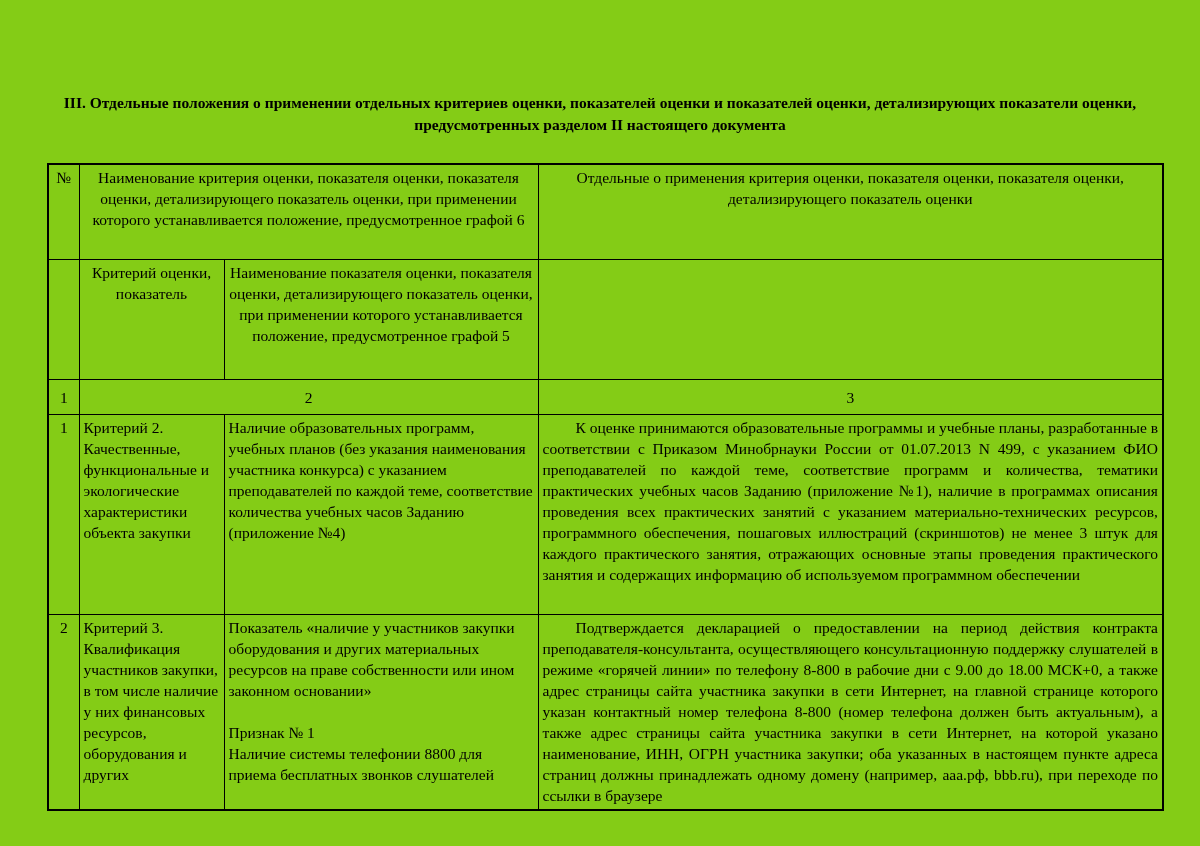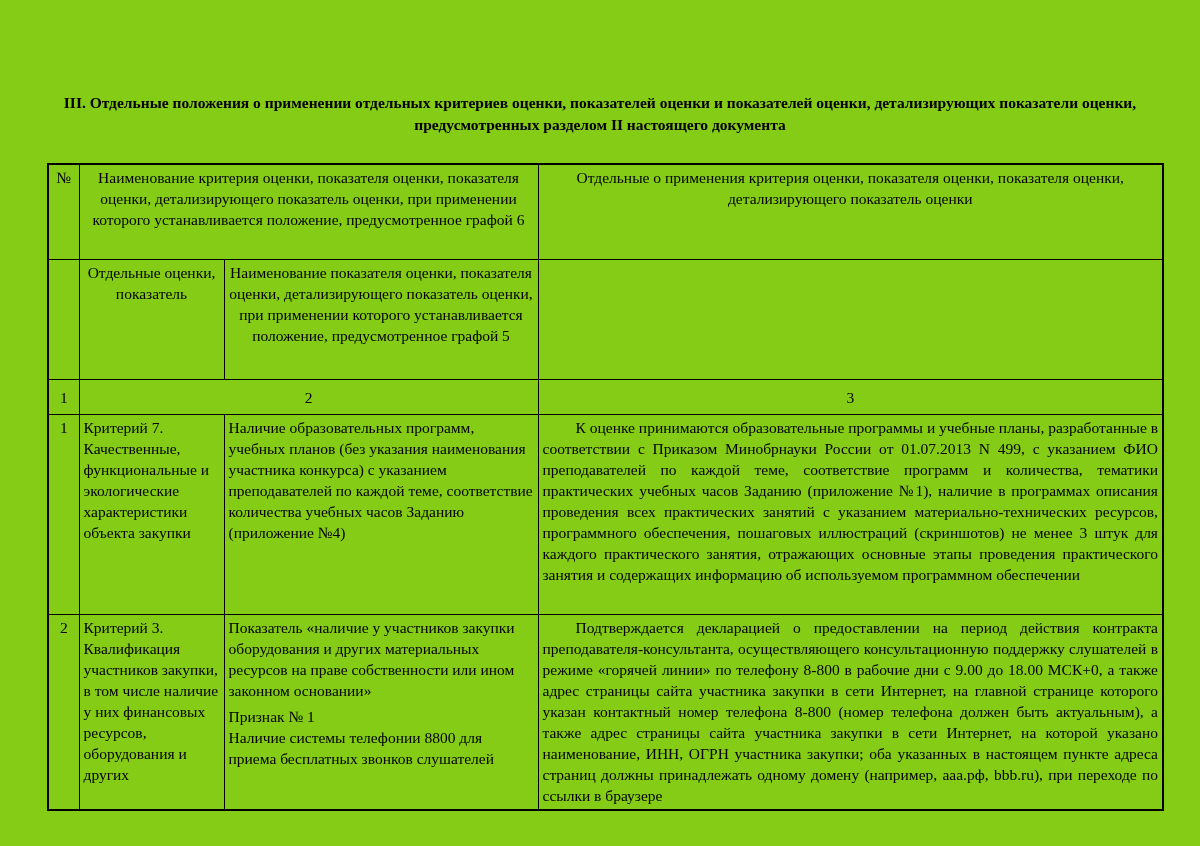--- a/index.html
+++ b/index.html
@@ -47,21 +47,21 @@
   }
   .center { text-align: center; }
   .r-head1 td { height: 90px; }
   .r-head2 td { height: 115px; }
   .r-nums td  { height: 30px; vertical-align: middle; text-align: center; }
   .r-data1 td { height: 195px; }
   .r-data2 td { height: 190px; }
   .num-cell { text-align: center; }
   .just { text-align: justify; }
   .para { text-indent: 33px; }
-  .mt { margin-top: 5px; }
+  .mt { margin-top: 21px; }
 </style>
 </head>
 <body>
 
 <div class="page">
 
   <div class="doc-title">III. Отдельные положения о применении отдельных критериев оценки, показателей оценки и показателей оценки, детализирующих показатели оценки, предусмотренных разделом II настоящего документа</div>
 
   <table class="doc-table">
     <colgroup>
@@ -73,34 +73,34 @@
     <tbody>
 
       <tr class="r-head1">
         <td class="center">№</td>
         <td colspan="2" class="center">Наименование критерия оценки, показателя оценки, показателя оценки, детализирующего показатель оценки, при применении которого устанавливается положение, предусмотренное графой 6</td>
         <td class="center">Отдельные о применения критерия оценки, показателя оценки, показателя оценки, детализирующего показатель оценки</td>
       </tr>
 
       <tr class="r-head2">
         <td></td>
-        <td class="center">Отдельные оценки, показатель</td>
+        <td class="center">Критерий оценки, показатель</td>
         <td class="center">Наименование показателя оценки, показателя оценки, детализирующего показатель оценки, при применении которого устанавливается положение, предусмотренное графой 5</td>
         <td></td>
       </tr>
 
       <tr class="r-nums">
         <td>1</td>
         <td colspan="2">2</td>
         <td>3</td>
       </tr>
 
       <tr class="r-data1">
         <td class="num-cell">1</td>
-        <td>Критерий 7. Качественные, функциональные и экологические характеристики объекта закупки</td>
+        <td>Критерий 2. Качественные, функциональные и экологические характеристики объекта закупки</td>
         <td>Наличие образовательных программ, учебных планов (без указания наименования участника конкурса) с указанием преподавателей по каждой теме, соответствие количества учебных часов Заданию (приложение №4)</td>
         <td class="just">
           <div class="para">К оценке принимаются образовательные программы и учебные планы, разработанные в соответствии с Приказом Минобрнауки России от 01.07.2013 N 499, с указанием ФИО преподавателей по каждой теме, соответствие программ и количества, тематики практических учебных часов Заданию (приложение №1), наличие в программах описания проведения всех практических занятий с указанием материально-технических ресурсов, программного обеспечения, пошаговых иллюстраций (скриншотов) не менее 3 штук для каждого практического занятия, отражающих основные этапы проведения практического занятия и содержащих информацию об используемом программном обеспечении</div>
         </td>
       </tr>
 
       <tr class="r-data2">
         <td class="num-cell">2</td>
         <td>Критерий 3. Квалификация участников закупки, в том числе наличие у них финансовых ресурсов, оборудования и других</td>
         <td>

